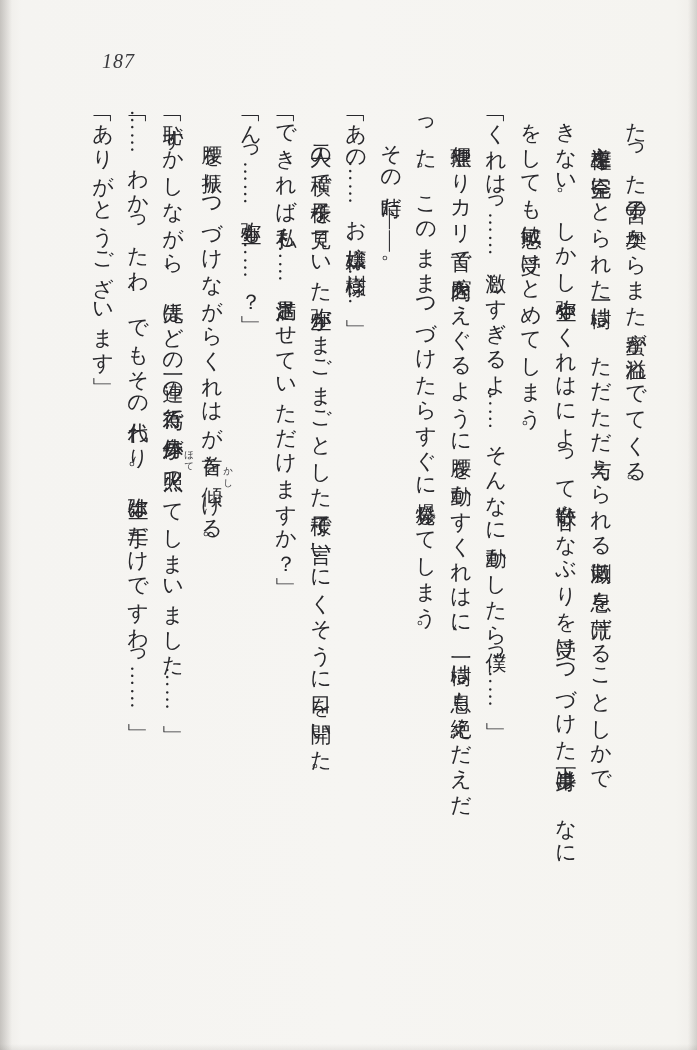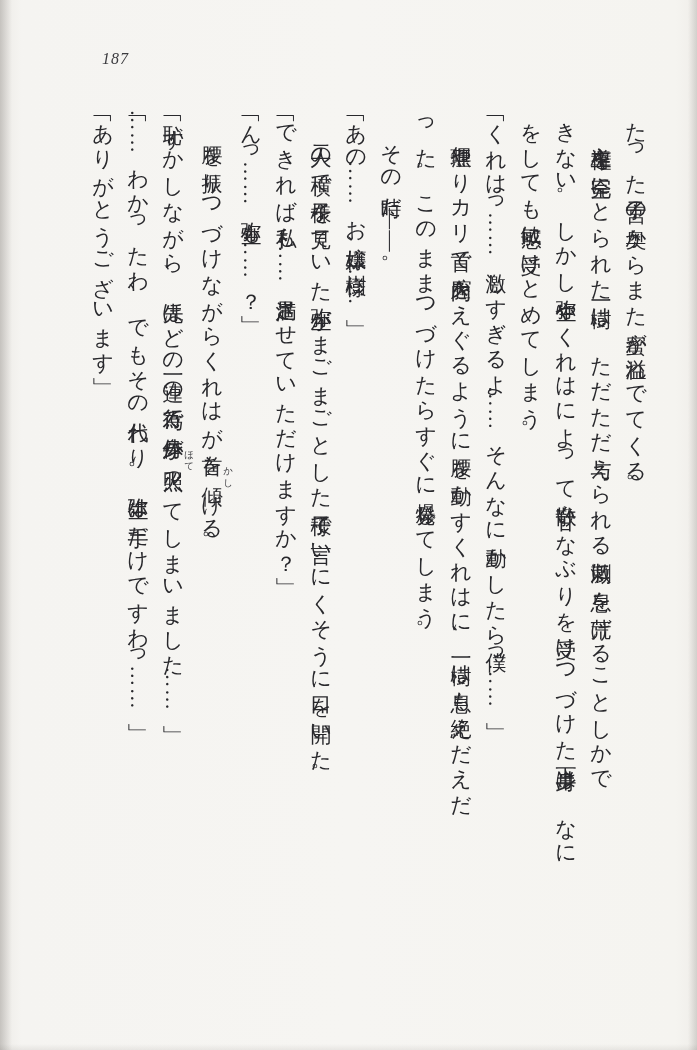--- a/index.html
+++ b/index.html
@@ -17,21 +17,21 @@
     position: absolute;
     inset: 0;
     background: linear-gradient(90deg, #eceae6 0%, #f5f4f1 3%, #f6f5f2 50%, #f5f4f0 97%, #efede9 100%);
   }
   .page-number {
     position: absolute;
     top: 50px;
     left: 102px;
     font-family: "Liberation Serif", "DejaVu Serif", serif;
     font-style: italic;
-    font-size: 16px;
+    font-size: 20px;
     color: #3b3b3f;
     letter-spacing: 1px;
   }
   .text-block {
     position: absolute;
     top: 108px;
     right: 44px;
     height: 858px;
     writing-mode: vertical-rl;
     text-orientation: mixed;

